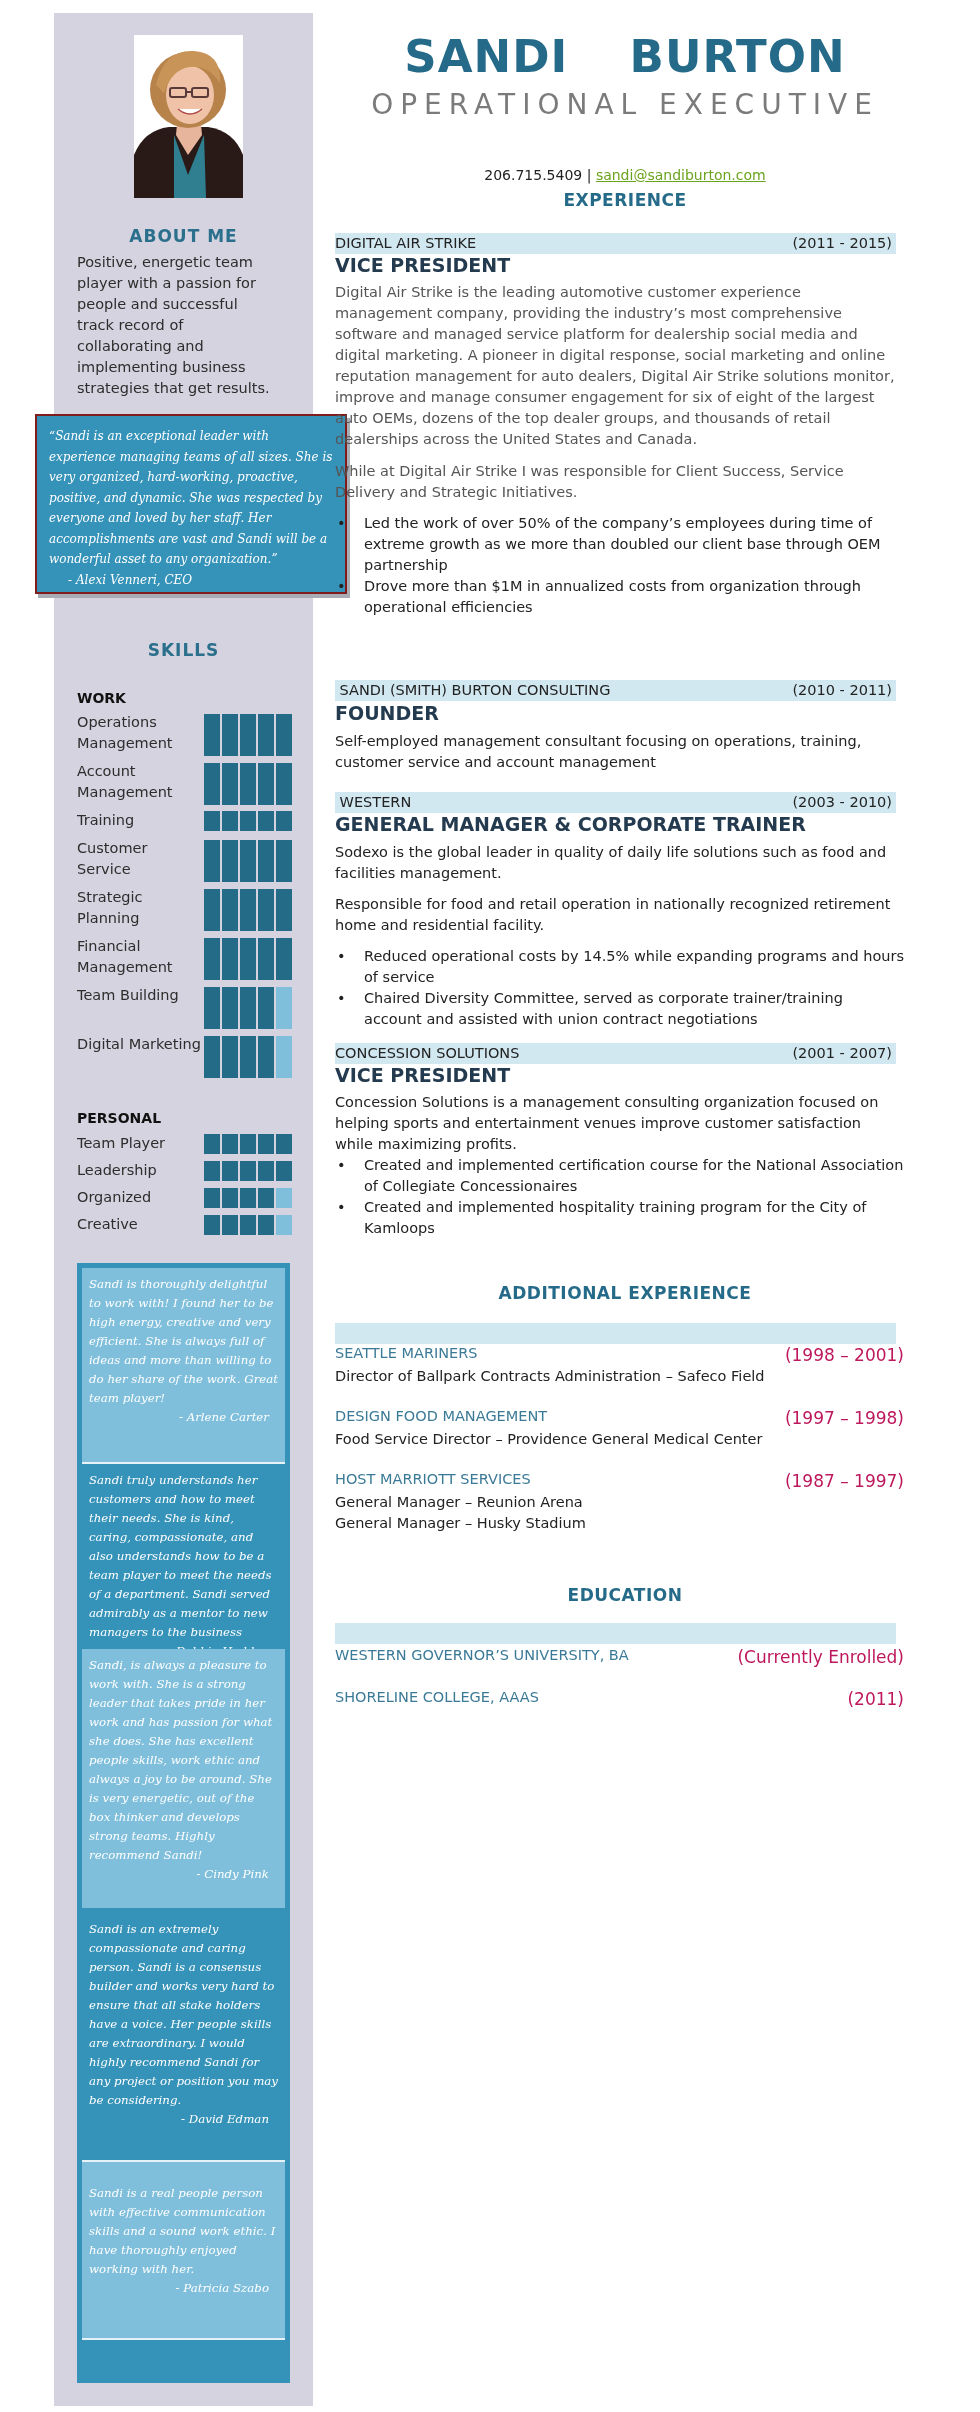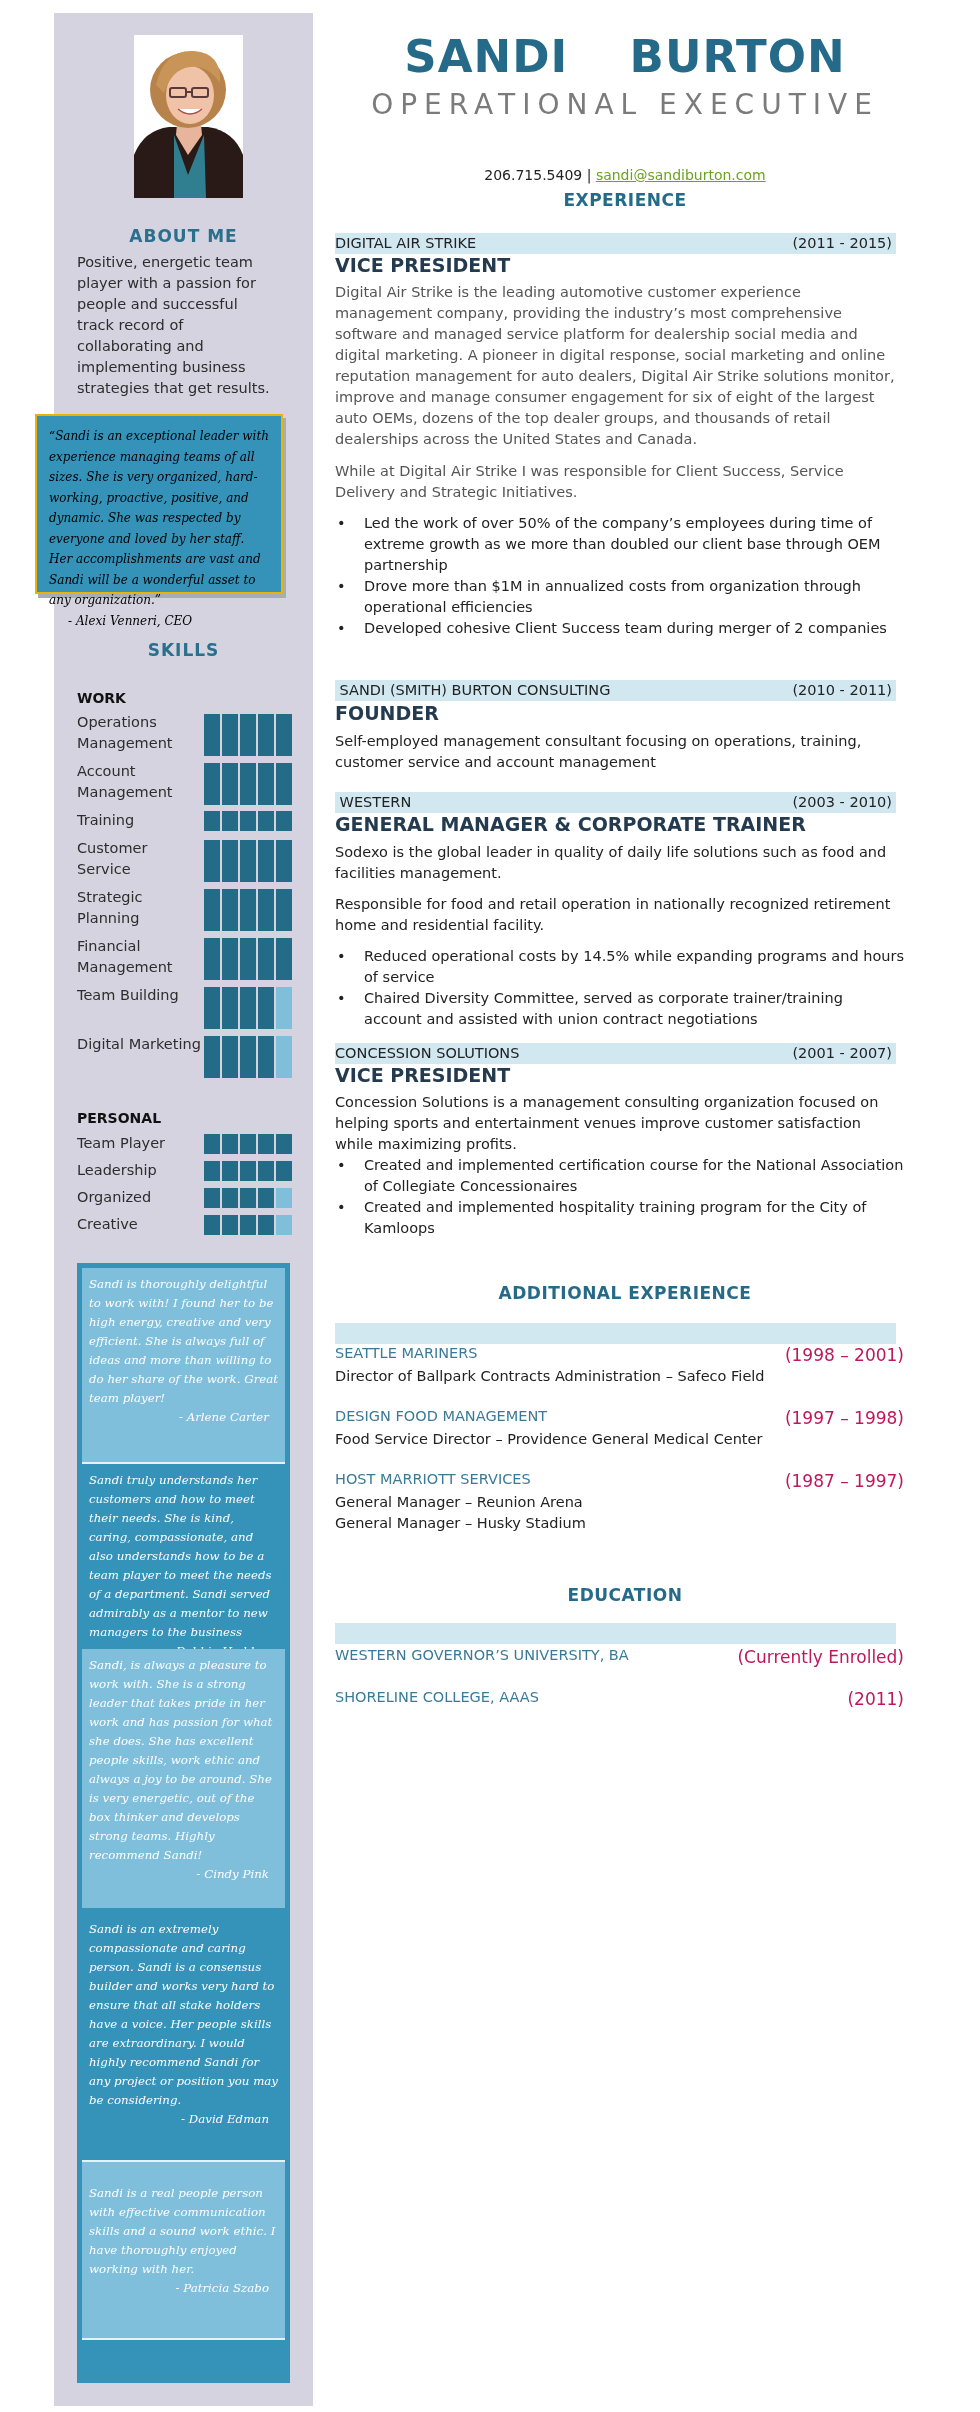--- a/index.html
+++ b/index.html
@@ -7,23 +7,23 @@
          font-family:"DejaVu Sans", sans-serif; color:#222; }
 
   
   #sidebar { position:absolute; left:54px; top:13px; width:259px; height:2393px; background:#d4d3df; }
   #photo { position:absolute; left:134px; top:35px; width:109px; height:163px; background:#fff; overflow:hidden; }
   #photo svg { display:block; }
   .side-heading { position:absolute; left:54px; width:259px; text-align:center; font-weight:bold;
                   color:#2a6f8c; font-size:17px; letter-spacing:1px; }
   #about-text { position:absolute; left:77px; top:252px; width:200px; font-size:14.5px; line-height:21px; color:#2d2d2d; }
 
-  #quote-main { position:absolute; left:35px; top:414px; width:248px; height:180px; background:#3592b8;
-                border:2px solid #eab308; box-shadow:3px 4px 0 #a9acb5; box-sizing:border-box;
-                padding:10px 10px 0 12px; color:#000000; font-family:"DejaVu Serif", serif; font-style:italic;
+  #quote-main { position:absolute; left:35px; top:414px; width:312px; height:180px; background:#3592b8;
+                border:2px solid #7f1d1d; box-shadow:3px 4px 0 #a9acb5; box-sizing:border-box;
+                padding:10px 10px 0 12px; color:#ffffff; font-family:"DejaVu Serif", serif; font-style:italic;
                 font-size:12px; line-height:20.5px; }
   #quote-main .author { white-space:pre; }
 
   .skill-group-label { position:absolute; left:77px; font-weight:bold; font-size:14px; color:#111; }
   .skill-row { position:absolute; left:77px; width:220px; }
   .skill-name { position:absolute; left:0; top:0; width:125px; font-size:14.5px; line-height:21px; color:#2d2d2d; }
   .skill-bar { position:absolute; left:203px; display:flex; gap:2px; }
   .skill-bar .cell { width:16px; background:#246b88; }
   .skill-bar .cell.empty { background:#7fbfdb; }
 
@@ -274,21 +274,20 @@
 <div class="job-band" style="top:233px;">
   <span class="company">DIGITAL AIR STRIKE</span>
   <span class="dates">(2011 - 2015)</span>
 </div>
 <div class="job-title" style="top:254px;">VICE PRESIDENT</div>
 <div class="body-text" style="top:282px;">Digital Air Strike is the leading automotive customer experience management company, providing the industry’s most comprehensive software and managed service platform for dealership social media and digital marketing. A pioneer in digital response, social marketing and online reputation management for auto dealers, Digital Air Strike solutions monitor, improve and manage consumer engagement for six of eight of the largest auto OEMs, dozens of the top dealer groups, and thousands of retail dealerships across the United States and Canada.</div>
 <div class="body-text" style="top:461px;">While at Digital Air Strike I was responsible for Client Success, Service Delivery and Strategic Initiatives.</div>
 <ul class="bullets" style="top:513px;">
   <li>Led the work of over 50% of the company’s employees during time of extreme growth as we more than doubled our client base through OEM partnership</li>
   <li>Drove more than $1M in annualized costs from organization through operational efficiencies</li>
-  <li>Developed cohesive Client Success team during merger of 2 companies</li>
 </ul>
 
 <div class="job-band" style="top:680px;">
   <span class="company" style="white-space:pre;"> SANDI (SMITH) BURTON CONSULTING</span>
   <span class="dates">(2010 - 2011)</span>
 </div>
 <div class="job-title" style="top:702px;">FOUNDER</div>
 <div class="body-text dark" style="top:731px;">Self-employed management consultant focusing on operations, training, customer service and account management</div>
 
 <div class="job-band" style="top:792px;">

